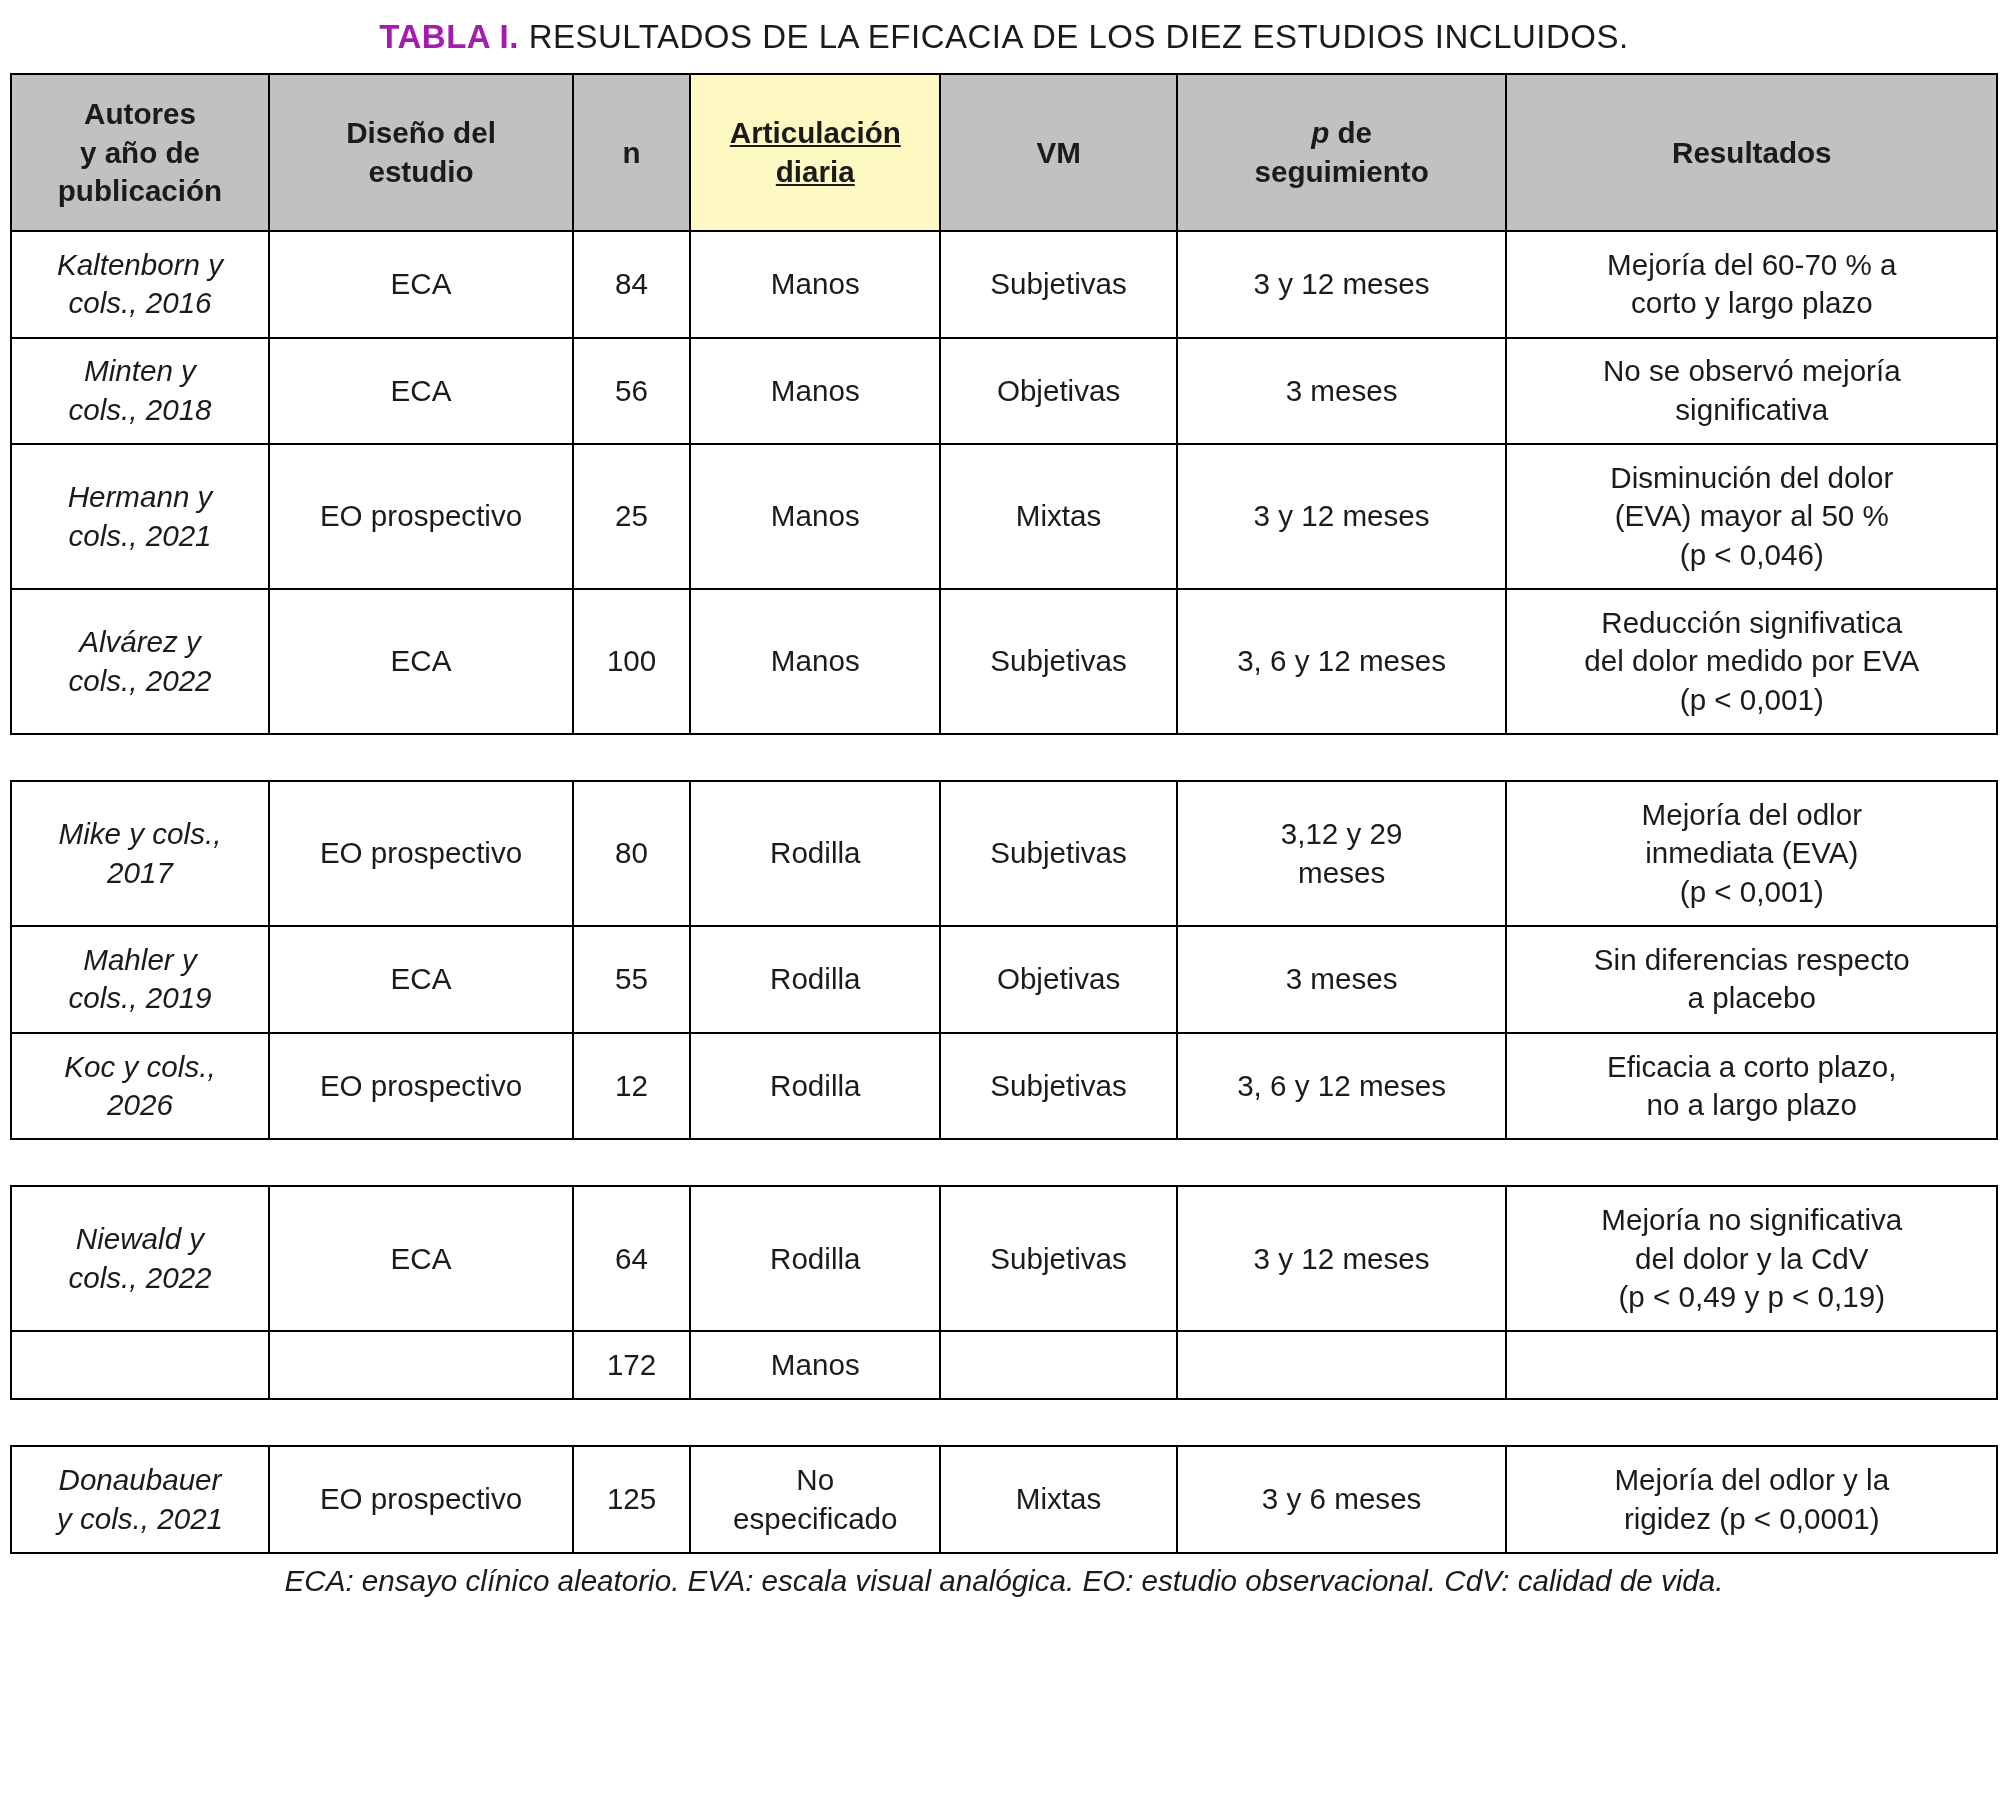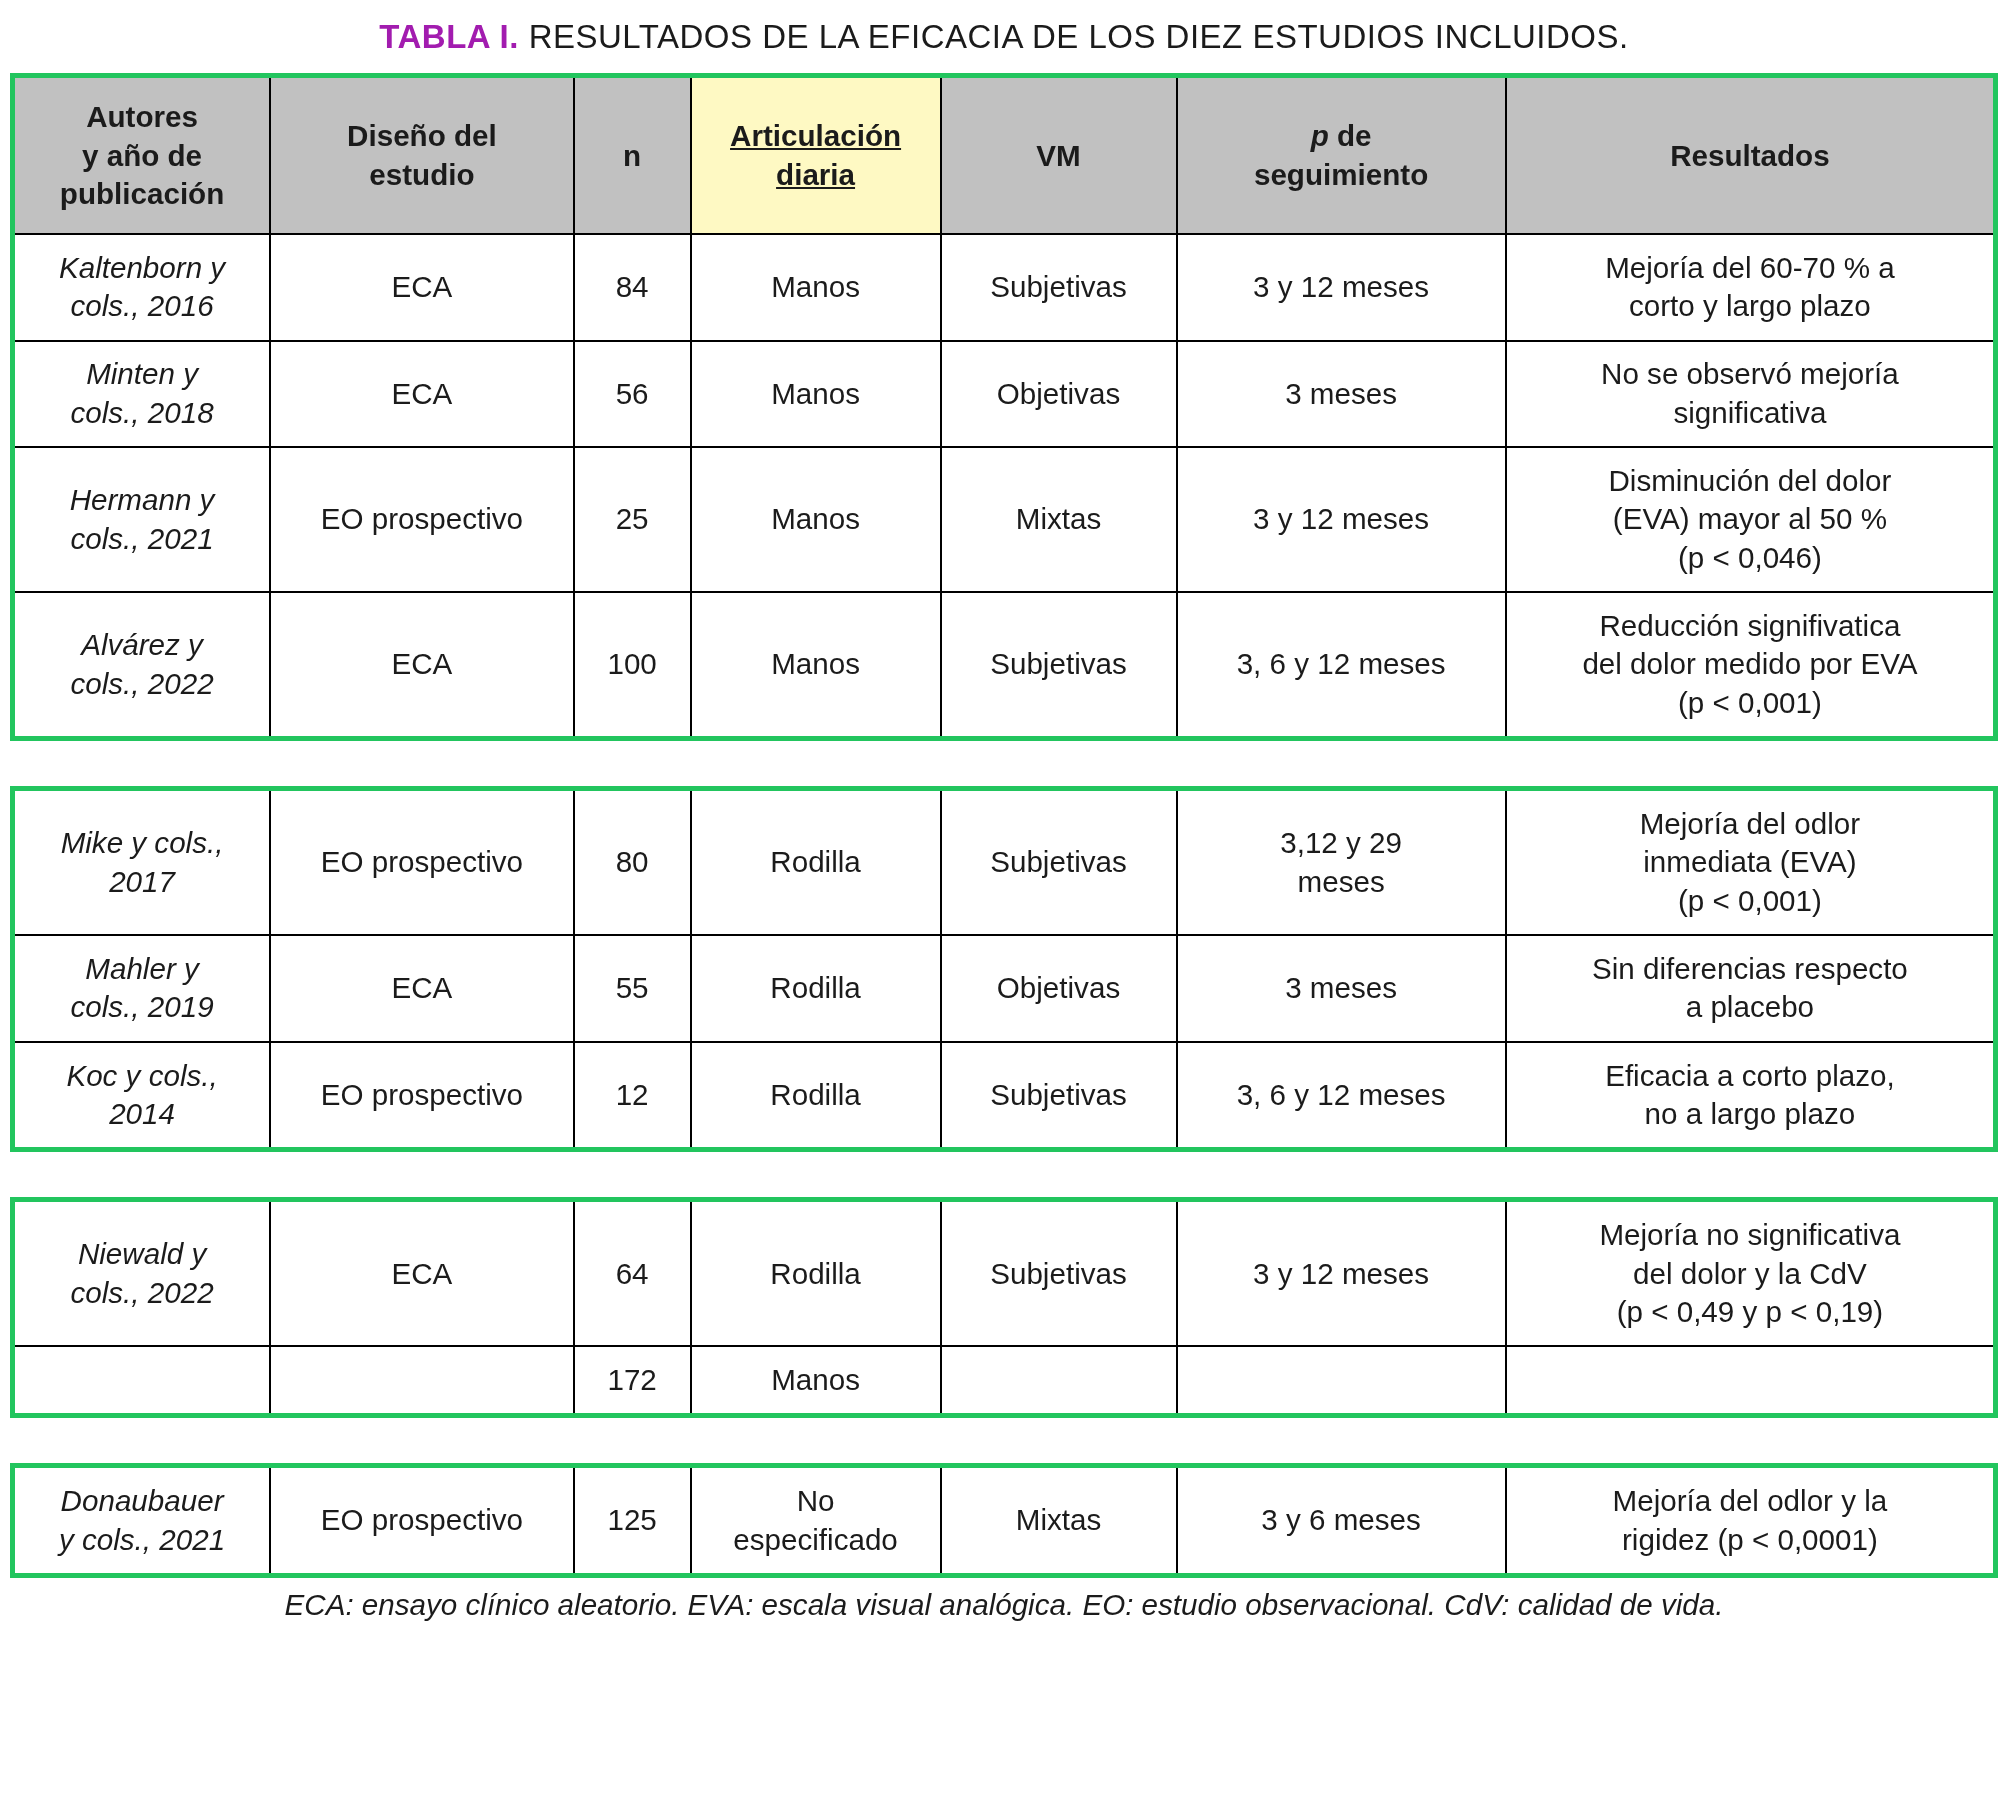--- a/index.html
+++ b/index.html
@@ -24,21 +24,21 @@
   .title .label {
     font-weight: bold;
   }
   .title .text {
     font-weight: normal;
   }
   table.data-table {
     width: 100%;
     border-collapse: collapse;
     table-layout: fixed;
-    border: 5px solid #22c55e;
+    border: 1px solid #22c55e;
     margin: 0 0 45px 0;
   }
   table.data-table:last-of-type {
     margin-bottom: 9.9px;
   }
   table.data-table th,
   table.data-table td {
     border: 2px solid #000;
     text-align: center;
     vertical-align: middle;
@@ -177,21 +177,21 @@
             <td>ECA</td>
             <td>55</td>
             <td>Rodilla</td>
             <td>Objetivas</td>
             <td>3 meses</td>
             <td>Sin diferencias respecto
 a placebo</td>
           </tr>
           <tr>
             <td class="author">Koc y cols.,
-2014</td>
+2026</td>
             <td>EO prospectivo</td>
             <td>12</td>
             <td>Rodilla</td>
             <td>Subjetivas</td>
             <td>3, 6 y 12 meses</td>
             <td>Eficacia a corto plazo,
 no a largo plazo</td>
           </tr>
         </tbody>
       </table>

